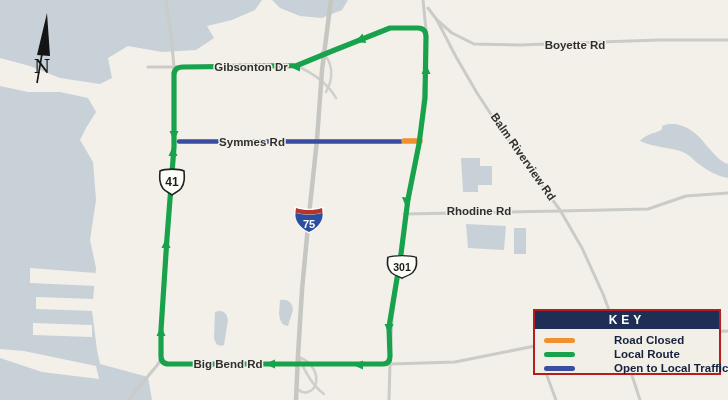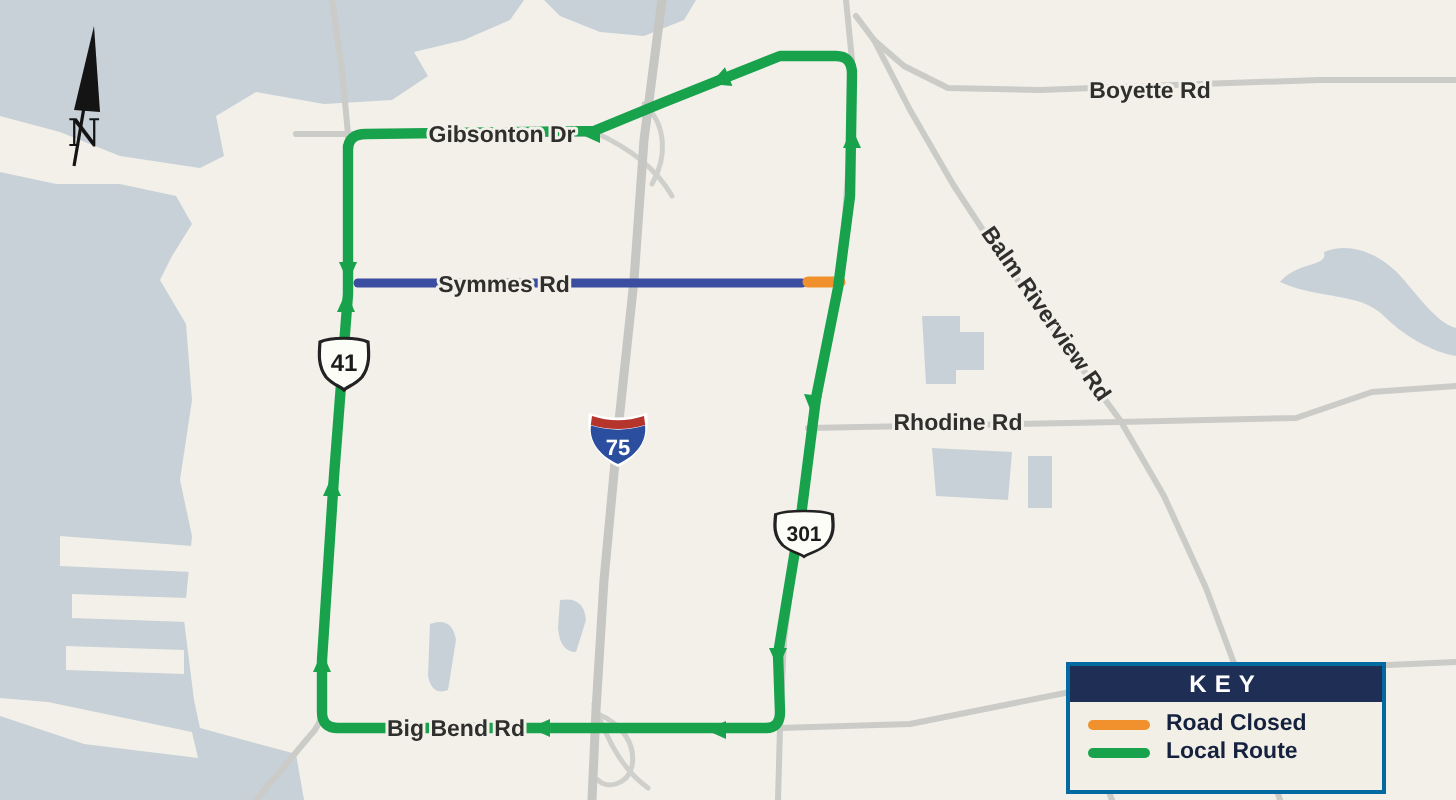--- a/index.html
+++ b/index.html
@@ -5,31 +5,31 @@
   html,body{margin:0;padding:0;background:#ffffff;}
   #stage{position:relative;width:728px;height:400px;overflow:hidden;background:#f2f0e9;
          font-family:"Liberation Sans",sans-serif;}
   #mapsvg{position:absolute;left:0;top:0;}
   .maplbl{font:bold 11.5px "Liberation Sans",sans-serif;fill:#2f2f2d;
           paint-order:stroke;stroke:#f2f0e9;stroke-width:3px;stroke-linejoin:round;text-anchor:middle;}
   .shieldlbl{font:bold 12px "Liberation Sans",sans-serif;fill:#1c1c1c;text-anchor:middle;}
   .shieldlbl301{font:bold 10.5px "Liberation Sans",sans-serif;fill:#1c1c1c;text-anchor:middle;}
   .i75lbl{font:bold 11px "Liberation Sans",sans-serif;fill:#ffffff;text-anchor:middle;}
   .compass-n{font:19px "DejaVu Serif",serif;fill:#141414;text-anchor:middle;}
-  .legend{position:absolute;left:533px;top:331px;width:160px;height:66px;
-          background:#f2efe6;border:2px solid #0369a1;box-sizing:border-box;}
+  .legend{position:absolute;left:533px;top:309px;width:188px;height:66px;
+          background:#f2efe6;border:2px solid #b91c1c;box-sizing:border-box;}
   .legend-header{background:#1f2e54;color:#ffffff;text-align:center;font-weight:bold;
           font-size:12px;letter-spacing:4px;height:18px;line-height:18px;}
   .legend-body{padding:4px 0 0 9px;}
   .legend-row{display:flex;align-items:center;height:14px;}
   .sw{width:31px;height:5px;border-radius:3px;margin-right:8px;flex:none;}
   .sw-closed{background:#f0912e;}
   .sw-detour{background:#18a24b;}
   .sw-open{background:#3a4da0;}
-  .legend-label{font-size:11.5px;font-weight:bold;color:#16213f;white-space:nowrap;}
+  .legend-label{font-size:11.5px;font-weight:bold;color:#16213f;white-space:nowrap;margin-left:31px;}
 </style>
 </head>
 <body>
 
 <div id="stage">
   <svg id="mapsvg" width="728" height="400" viewBox="0 0 728 400">
 
     <rect x="0" y="0" width="728" height="400" fill="#f2f0e9"></rect>
 
     <g fill="#c7d1d7">
@@ -126,15 +126,19 @@
     <div class="legend-header">KEY</div>
     <div class="legend-body">
       <div class="legend-row">
         <span class="sw sw-closed"></span>
         <span class="legend-label">Road Closed</span>
       </div>
       <div class="legend-row">
         <span class="sw sw-detour"></span>
         <span class="legend-label">Local Route</span>
       </div>
+      <div class="legend-row">
+        <span class="sw sw-open"></span>
+        <span class="legend-label">Open to Local Traffic</span>
+      </div>
     </div>
   </div>
 </div>
 
 </body></html>

